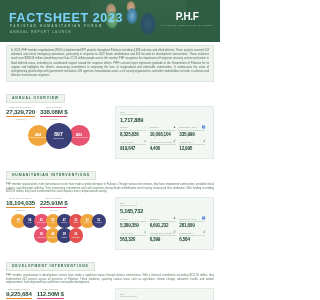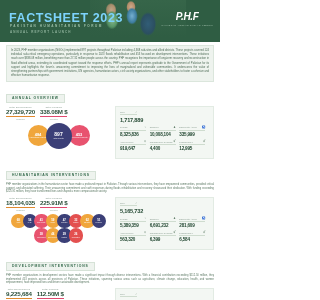--- a/index.html
+++ b/index.html
@@ -41,21 +41,21 @@
     position: absolute; left: 10px; top: 24.5px;
     color: #9dbfa8; font-size: 3.1px; font-weight: 700;
     letter-spacing: 1.5px; line-height: 1;
   }
   .hero-sub2 {
     position: absolute; left: 10px; top: 31px;
     color: #8fb39c; font-size: 3px; font-weight: 600;
     letter-spacing: 1.1px; line-height: 1;
   }
   .logo {
-    position: absolute; right: 7px; top: 12px; text-align: center; font-style: italic;
+    position: absolute; right: 7px; top: 12px; text-align: center;
   }
   .logo-mark {
     color: #ffffff; font-size: 10px; font-weight: 800; letter-spacing: -0.3px;
     line-height: 1; position: relative;
   }
   .logo-sub {
     color: #a9c6b4; font-size: 2.3px; letter-spacing: .5px; margin-top: 1.5px;
   }
 
   

